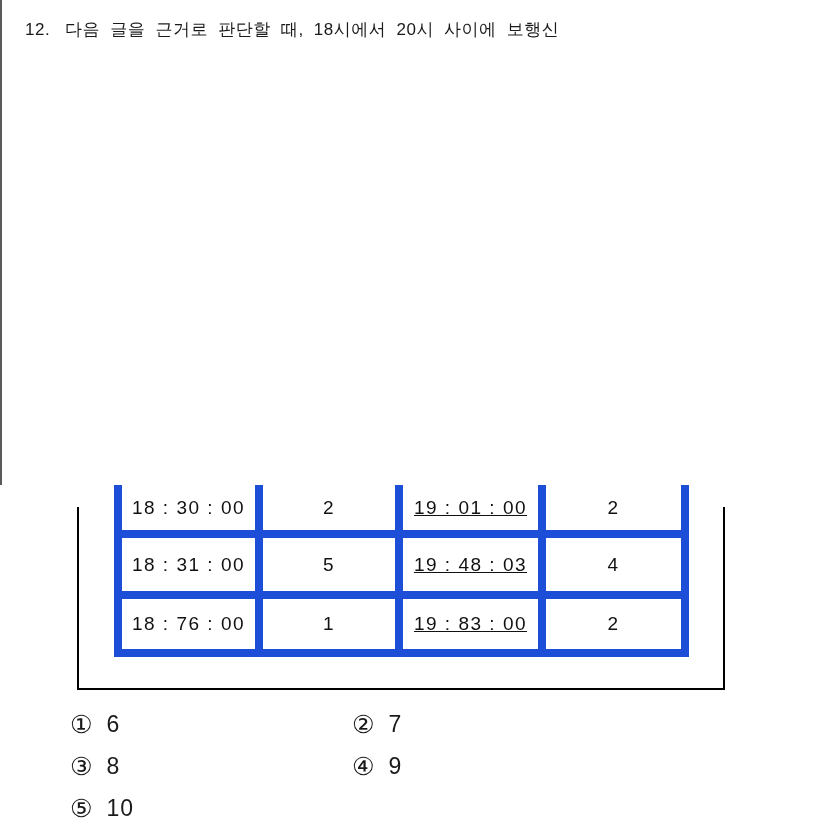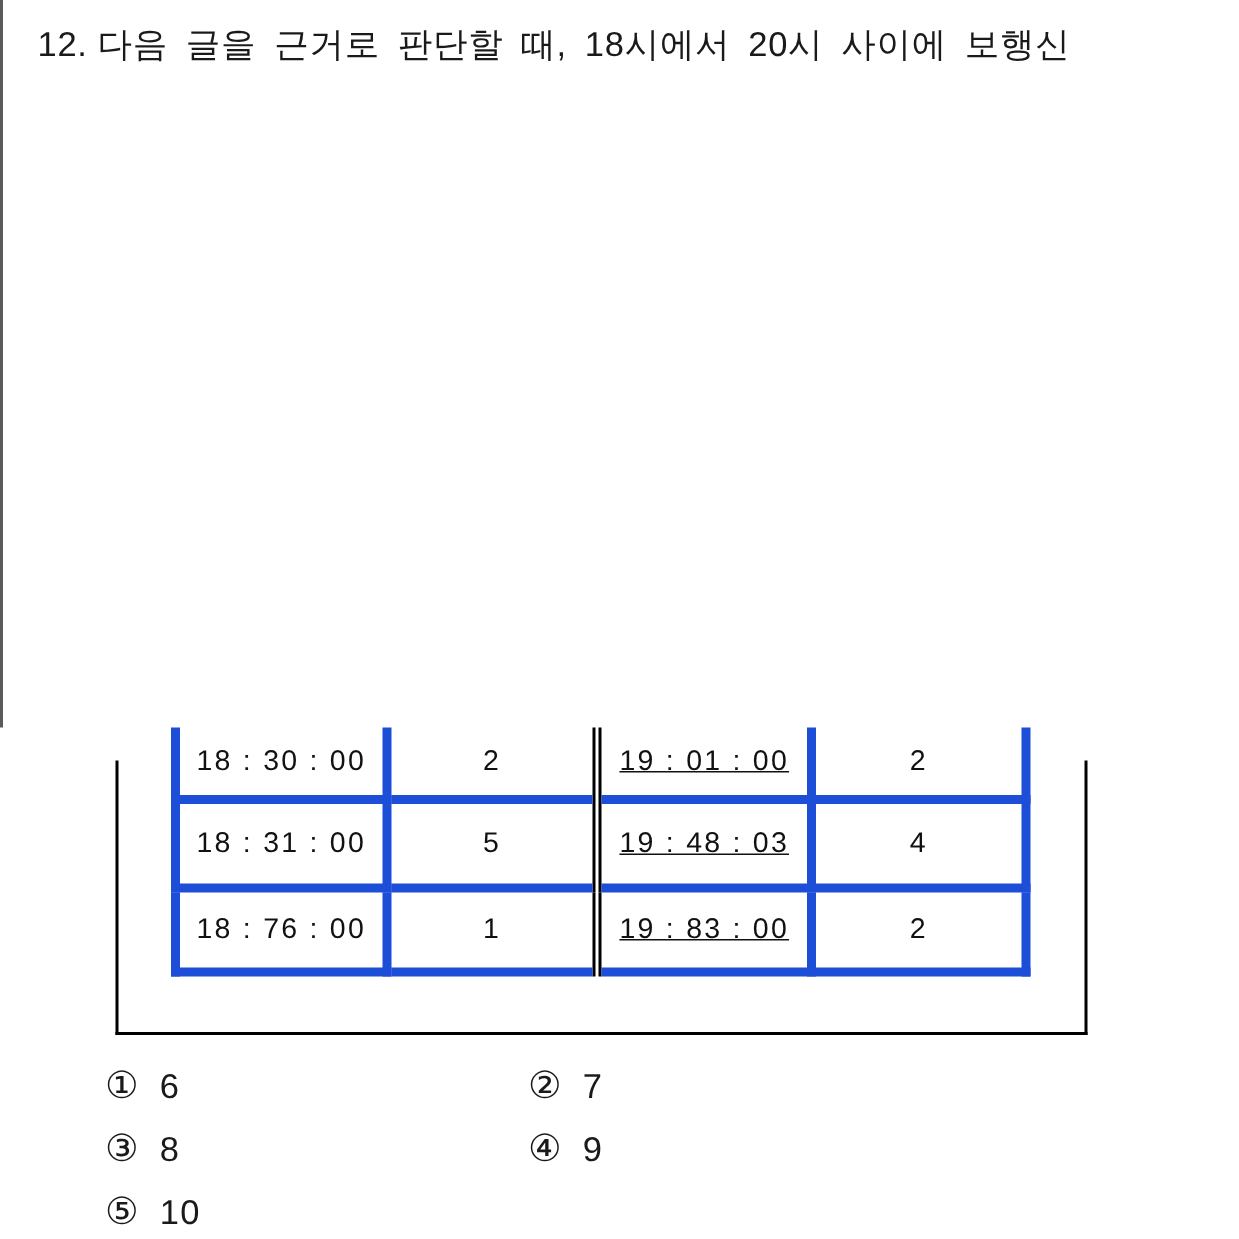--- a/index.html
+++ b/index.html
@@ -26,21 +26,21 @@
     height: 485px;
     background: #5a5a5a;
   }
 
   
   .question {
     position: absolute;
     left: 25px;
     top: 15px;
     width: 770px;
-    font-size: 23px;
+    font-size: 17px;
     line-height: 29px;
     letter-spacing: 0.5px;
     word-spacing: 5px;
     color: #1a1a1a;
     white-space: nowrap;
   }
   .question .qnum {
     position: absolute;
     left: 0;
     top: 0;
@@ -62,21 +62,21 @@
 
   
   table.sig-table {
     position: absolute;
     left: 114px;
     top: 485px;
     border-collapse: collapse;
     table-layout: fixed;
   }
   table.sig-table td {
-    border: 6px solid #1d4ed8;
+    border: 8px solid #1d4ed8;
     text-align: center;
     vertical-align: middle;
     font-size: 19px;
     letter-spacing: 1.5px;
     color: #111;
     padding: 0;
     overflow: hidden;
   }
   table.sig-table tr:first-child td {
     border-top: none;

